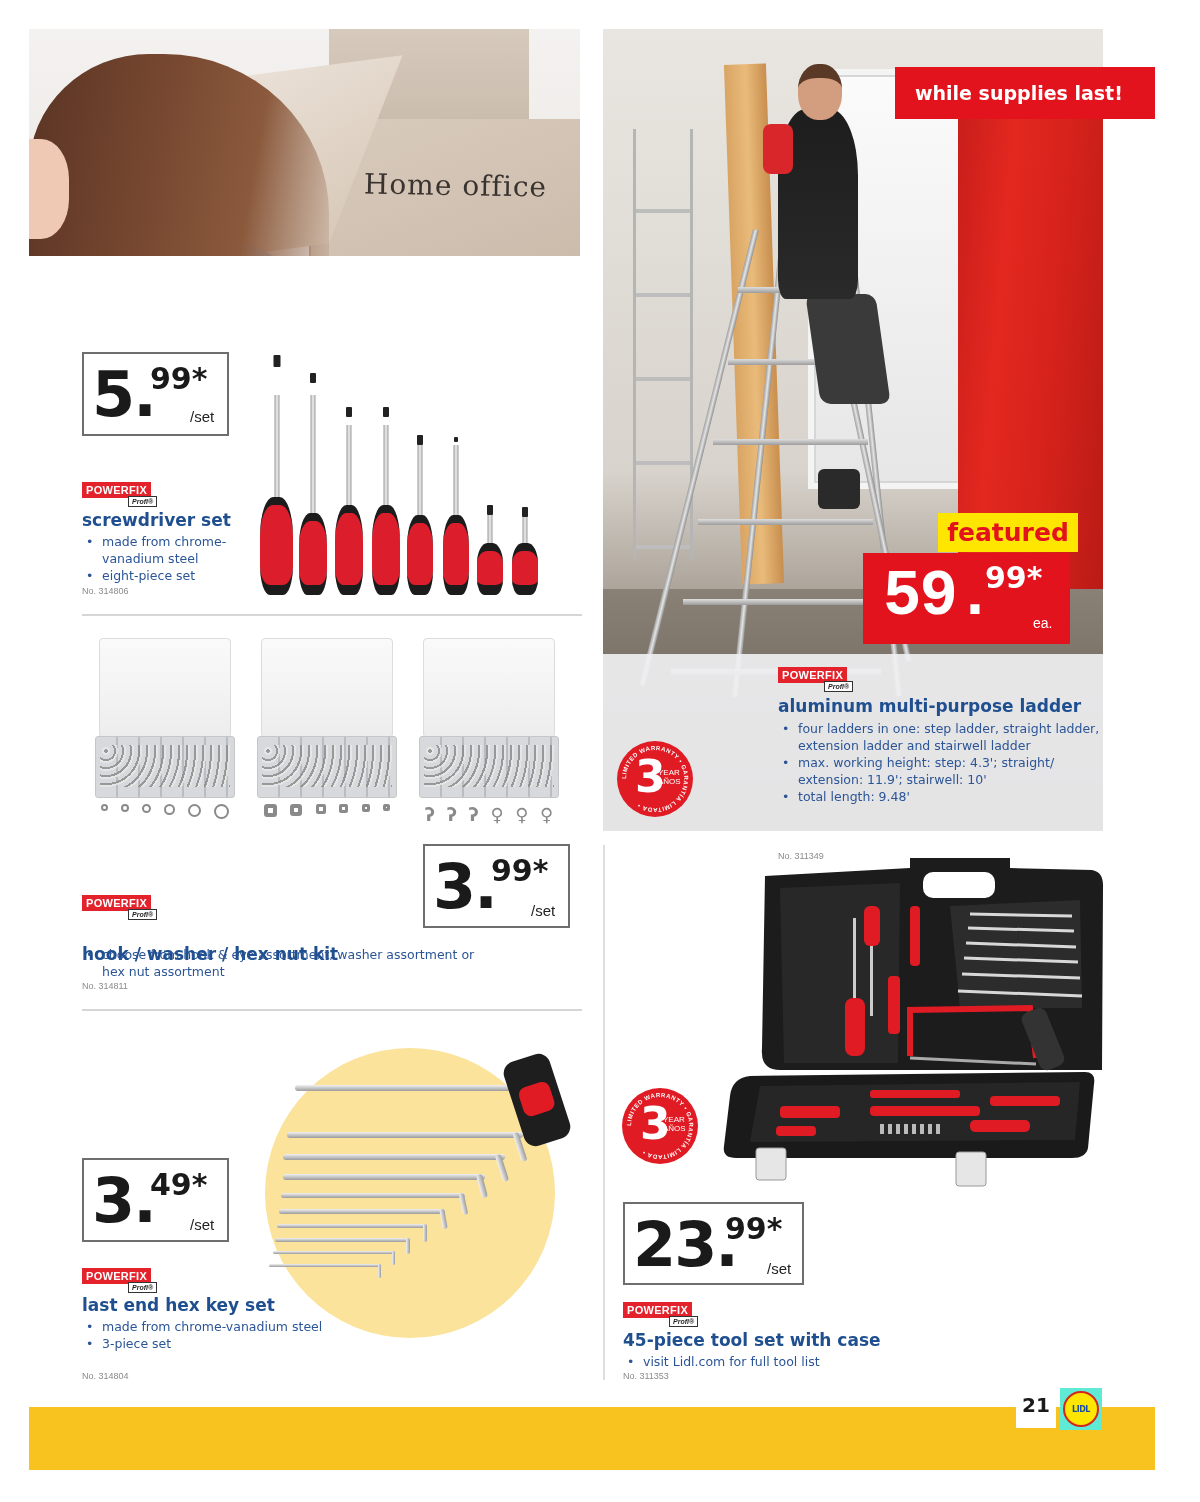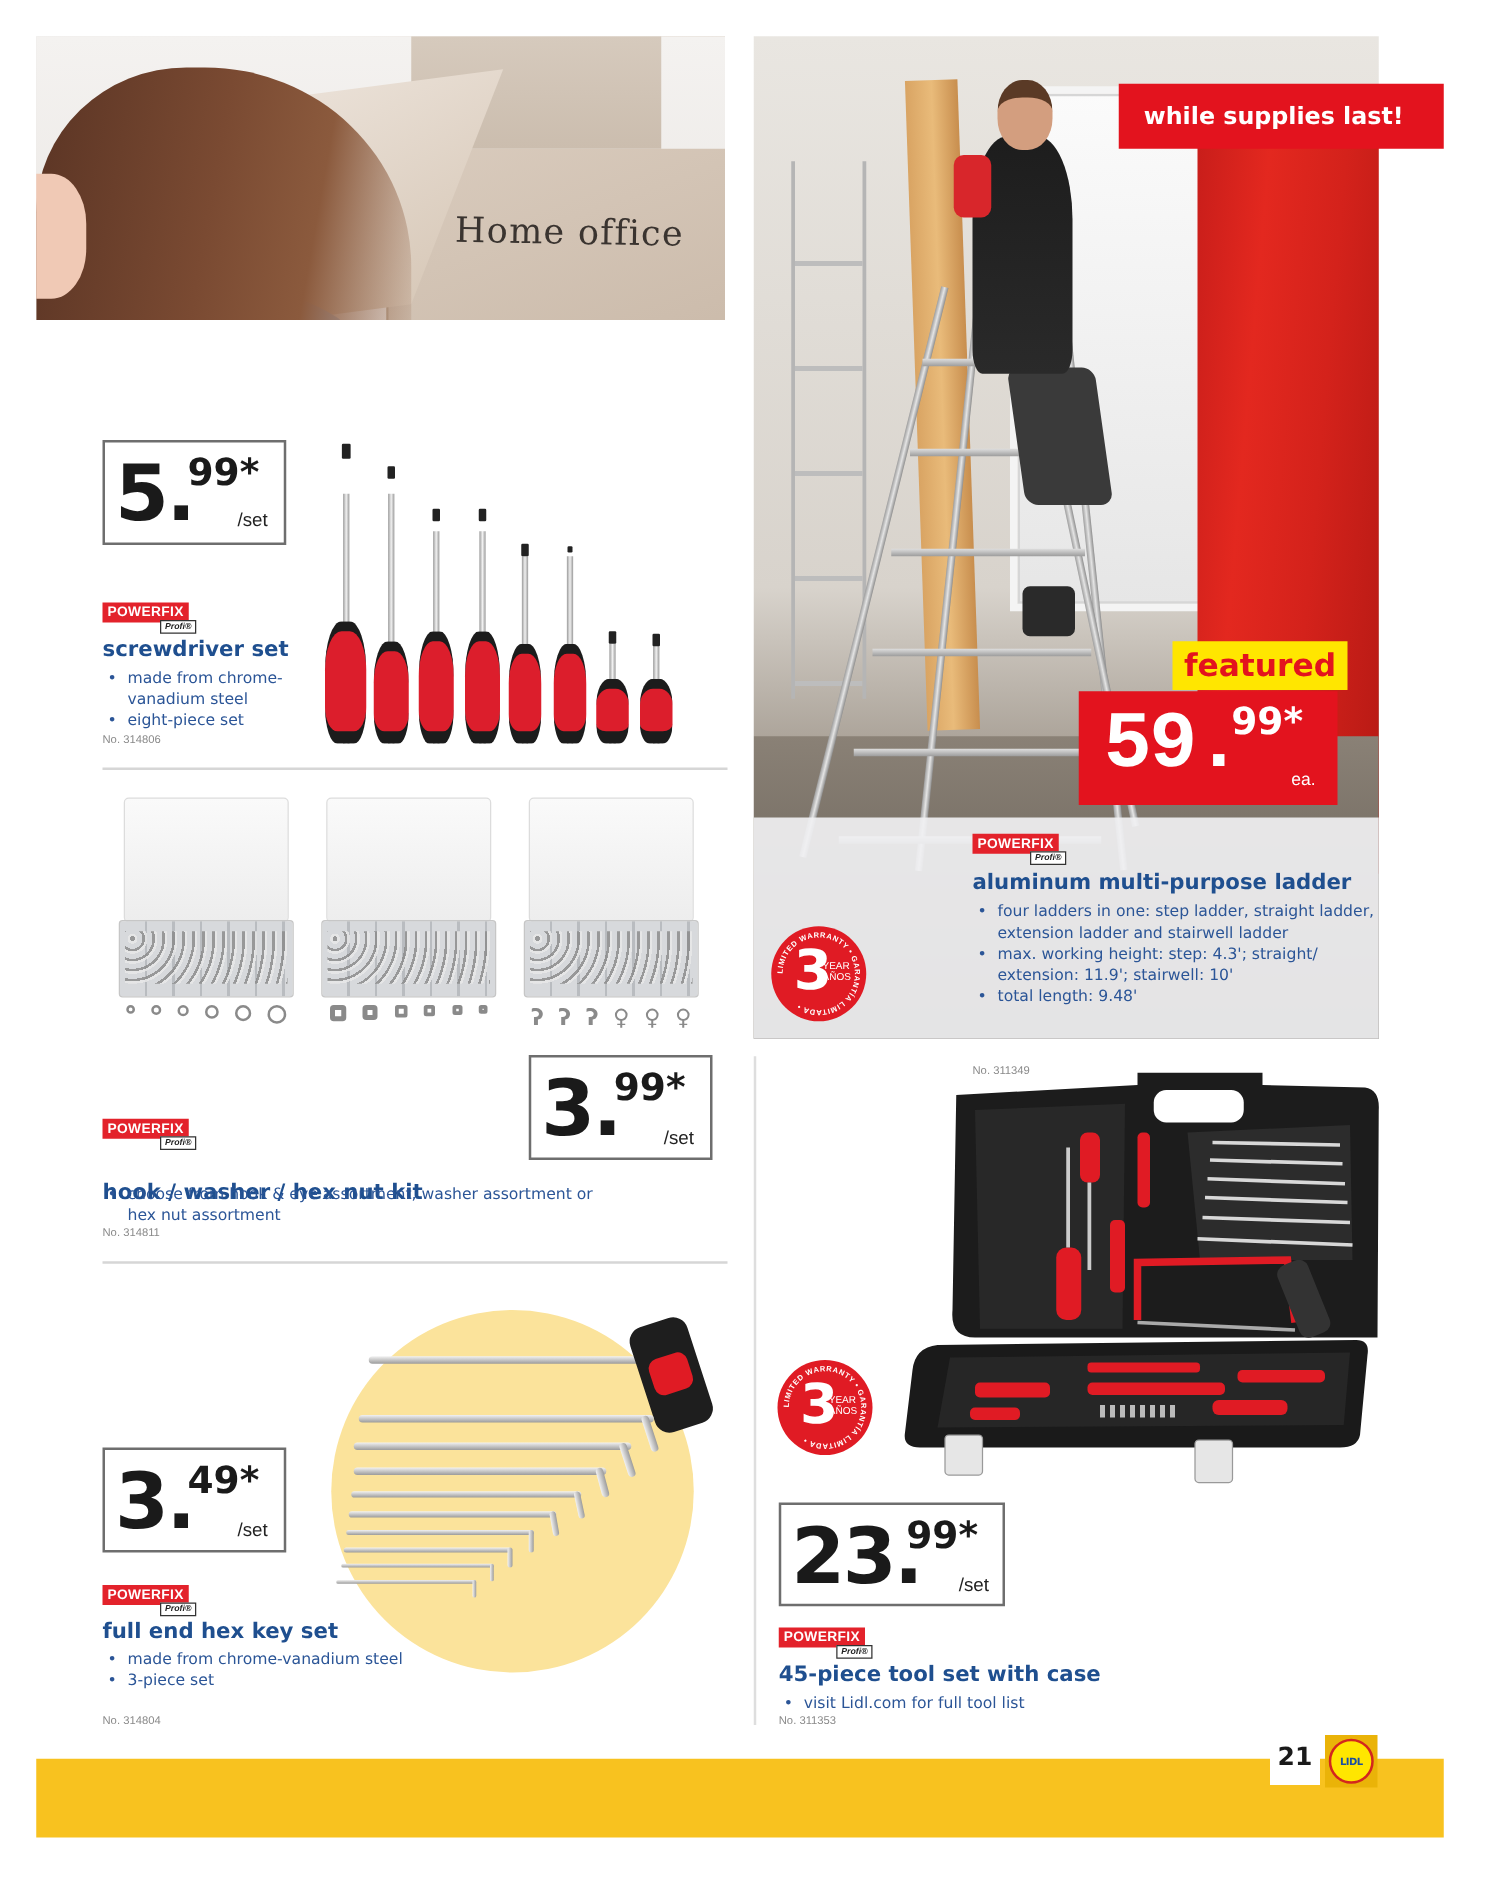--- a/index.html
+++ b/index.html
@@ -88,21 +88,21 @@
 
   
   .yellow-circle { left: 265px; top: 1048px; width: 290px; height: 290px; border-radius: 50%; background: #fbe39b; }
   .hexkey { position: absolute; height: 6px; background: linear-gradient(180deg,#f2f2f2,#9b9b9b); border-radius: 3px; }
   .hexkey-leg { position: absolute; width: 6px; background: linear-gradient(90deg,#f2f2f2,#9b9b9b); border-radius: 3px; }
 
   
   .footer-bar { left: 29px; top: 1407px; width: 1126px; height: 63px; background: #f8c21f; }
   .page-num-box { left: 1016px; top: 1388px; width: 40px; height: 40px; background: #fff; }
   .page-num { left: 1016px; top: 1393px; width: 40px; text-align: center; font-family: "DejaVu Sans", sans-serif; font-weight: bold; font-size: 20px; color: #1a1a1a; }
-  .lidl-logo { left: 1060px; top: 1388px; width: 42px; height: 42px; background: #eab308; }
+  .lidl-logo { left: 1060px; top: 1388px; width: 42px; height: 42px; background: #5eead4; }
   .lidl-logo .ring { position: absolute; left: 3px; top: 3px; width: 36px; height: 36px; border-radius: 50%; background: #ffe600; border: 2px solid #d3261e; display: flex; align-items: center; justify-content: center; font-family: "DejaVu Sans", sans-serif; font-weight: bold; font-size: 8px; color: #1b4fa0; letter-spacing: -0.5px; }
 </style>
 </head>
 <body>
 
 <div class="abs hero">
   <div class="abs wall"></div>
   <div class="abs box3"></div>
   <div class="abs box1"></div>
   <div class="abs box2"></div>
@@ -260,21 +260,21 @@
 <div class="abs price-box" style="left:82px;top:1158px;width:147px;height:84px;">
   <span class="abs price-int" style="left:8px;top:10px;font-size:62px;">3.</span>
   <span class="abs price-dec" style="left:66px;top:10px;font-size:30px;">49*</span>
   <span class="abs price-unit" style="left:106px;top:56px;font-size:15px;">/set</span>
 </div>
 
 <div class="abs brand" style="left:82px;top:1268px;">
   <span class="pf">POWERFIX</span>
   <span class="profi">Profi®</span>
 </div>
-<div class="abs title" style="left:82px;top:1295px;">full end hex key set</div>
+<div class="abs title" style="left:82px;top:1295px;">last end hex key set</div>
 <ul class="abs bullets" style="left:82px;top:1318px;width:500px;">
   <li>made from chrome-vanadium steel</li>
   <li>3-piece set</li>
 </ul>
 <div class="abs itemno" style="left:82px;top:1371px;">No. 314804</div>
 
 <div class="abs ladder-photo">
   <div class="abs shelf"></div>
   <div class="abs plank"></div>
   <div class="abs window"></div>

